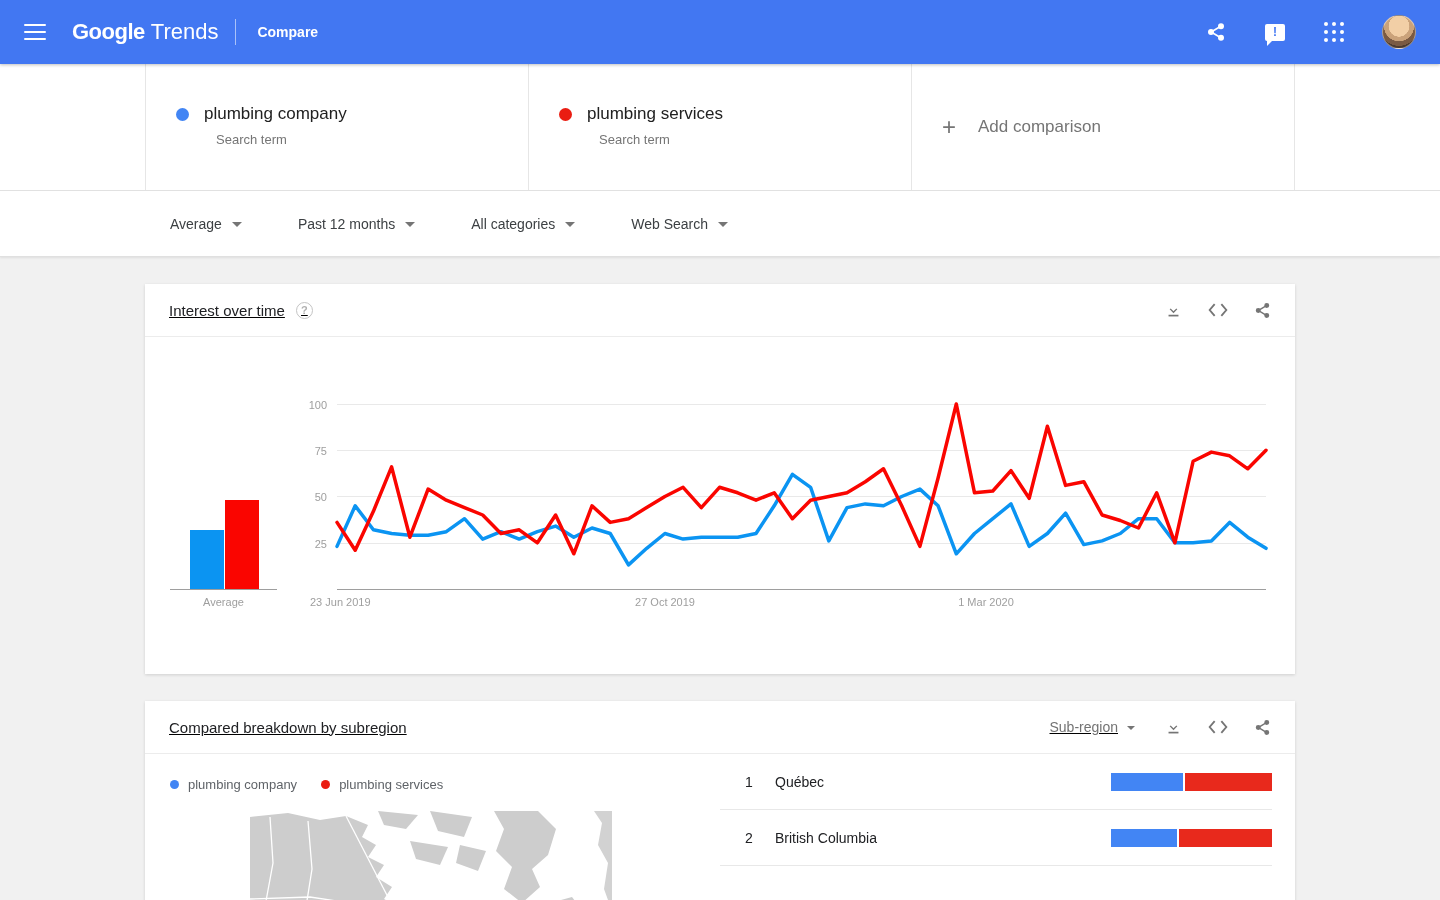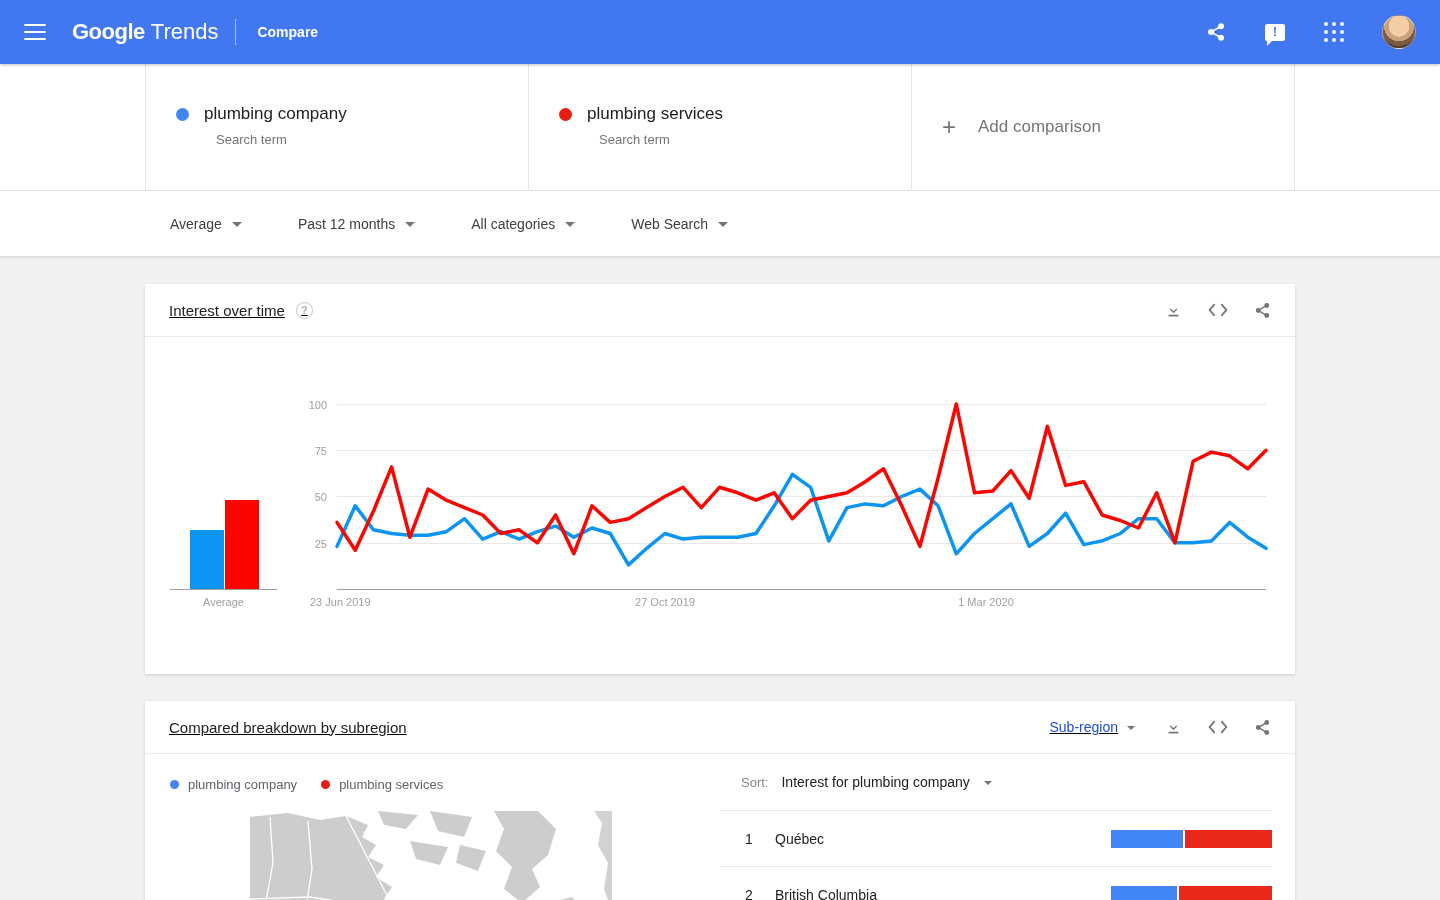--- a/index.html
+++ b/index.html
@@ -55,21 +55,21 @@
 
   
   .card { width:1150px; margin:27px auto 0; background:#fff; box-shadow:0 1px 3px rgba(0,0,0,.14);text-decoration:underline; }
   .card-header { height:53px; display:flex; align-items:center; padding:0 24px; border-bottom:1px solid #ececec; }
   .card-title { font-size:15px; color:#202124; }
   .help-icon { width:17px; height:17px; border:1.6px solid #c4c4c4; border-radius:50%; margin-left:11px;
                color:#b0b0b0; font-size:11px; font-weight:bold; display:flex; align-items:center; justify-content:center; cursor:pointer; }
   .header-tools { margin-left:auto; display:flex; align-items:center; gap:26px; }
   .tool { color:#757575; cursor:pointer; display:flex; align-items:center; }
   .subregion-select { display:flex; align-items:center; margin-right:4px; cursor:pointer; }
-  .subregion-label { font-size:14px; color:#1d4ed8; }
+  .subregion-label { font-size:14px; color:#737373; }
   .caret-sm { width:0; height:0; border-left:4.5px solid transparent; border-right:4.5px solid transparent;
               border-top:4.5px solid #757575; margin-left:9px; margin-top:1px; }
 
   
   .chart-body { position:relative; height:337px;padding-left:48px; }
   .gridline { position:absolute; left:192px; width:929px; height:1px; background:#e9e9e9; }
   .axisline  { position:absolute; left:192px; width:929px; height:1px; background:#9e9e9e; top:252px; }
   .avg-axisline { position:absolute; left:25px; width:107px; height:1px; background:#9e9e9e; top:252px; }
   .ytick { position:absolute; left:140px; width:42px; text-align:right; font-size:11px; color:#9e9e9e; }
   .xtick { position:absolute; font-size:11px; color:#9e9e9e; top:259px; }
@@ -316,25 +316,20 @@
         <g stroke="#ffffff" stroke-width="1.3" fill="none">
           <path d="M20,6 L23,52 L16,90"></path>
           <path d="M58,10 L62,58 L56,96"></path>
           <path d="M96,5 L140,90"></path>
           <path d="M0,88 L60,86 L100,92"></path>
         </g>
       </svg>
     </div>
 
     <div class="rankings">
-      <div class="sort-row">
-        <span class="sort-label">Sort:</span>
-        <span class="sort-value">Interest for plumbing company</span>
-        <span class="caret-sm" style="margin-left:14px"></span>
-      </div>
       <div class="rank-row">
         <span class="rank-num">1</span>
         <span class="rank-name">Québec</span>
         <span class="rank-bar">
           <span class="seg-blue" style="width: 46%;"></span>
           <span class="seg-red" style="width: 54%;"></span>
         </span>
       </div>
       <div class="rank-row">
         <span class="rank-num">2</span>

